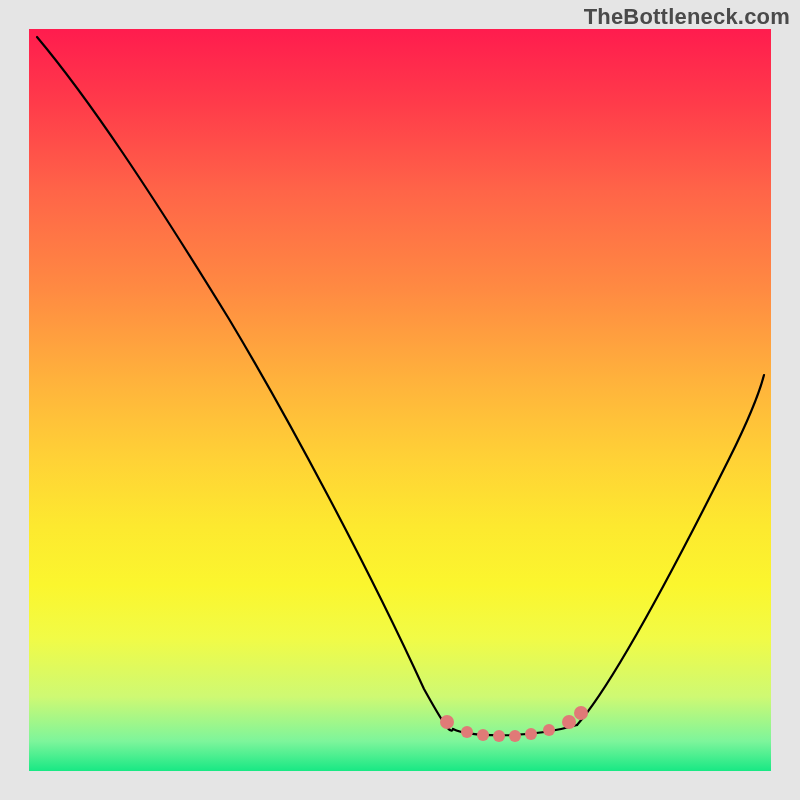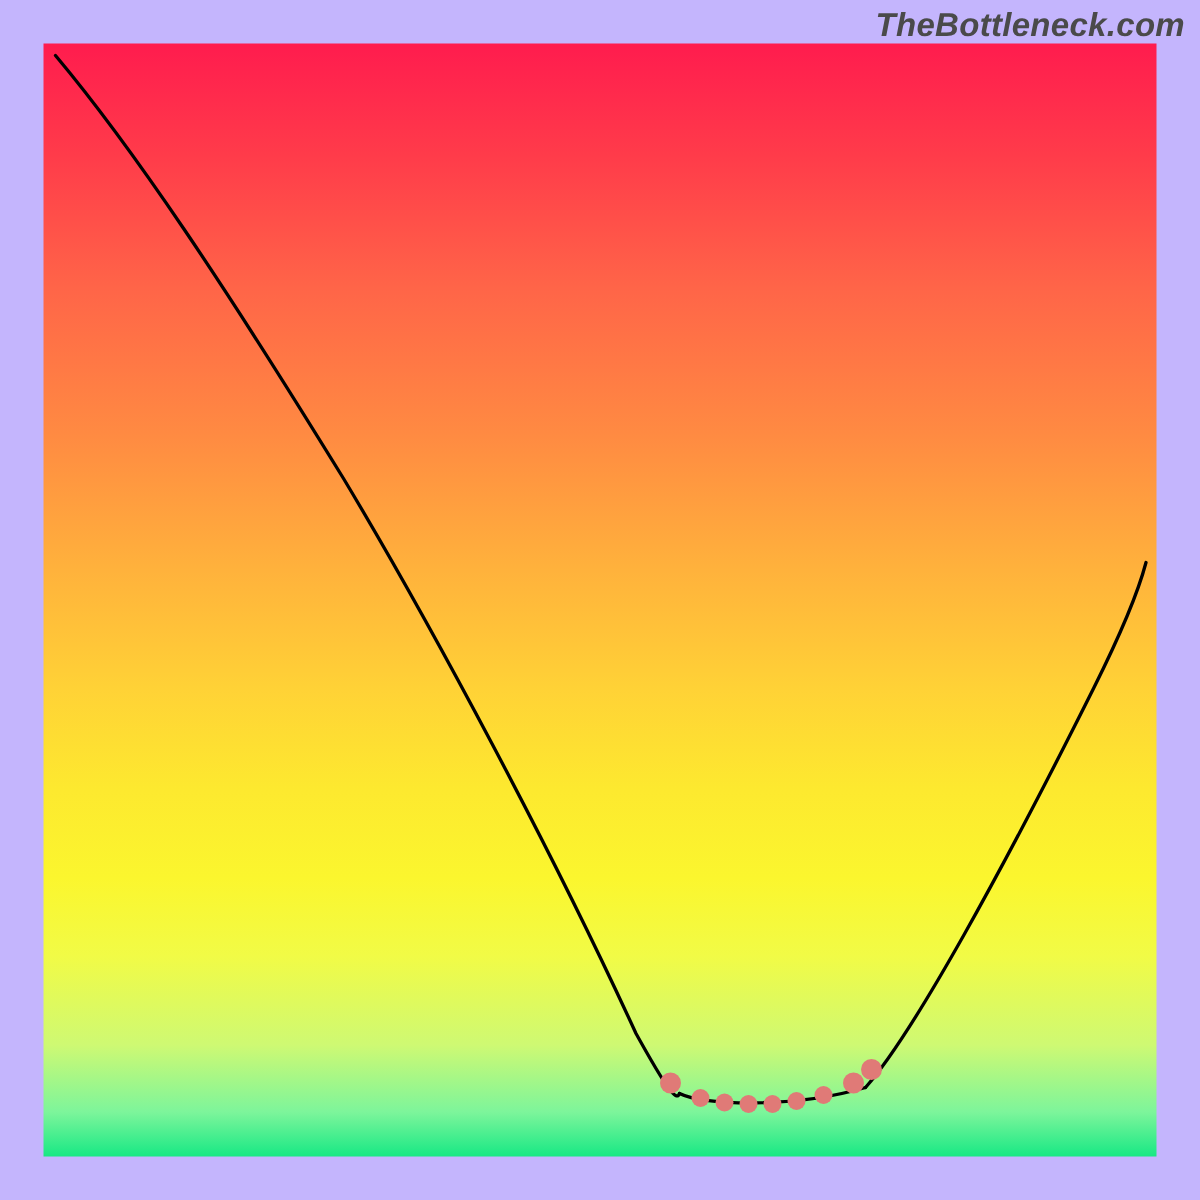--- a/index.html
+++ b/index.html
@@ -8,22 +8,21 @@
     width: 800px;
     height: 800px;
     background: #000;
     overflow: hidden;
     font-family: Arial, Helvetica, sans-serif;
   }
   .stage {
     position: relative;
     width: 800px;
     height: 800px;
-    background: #c4b5fd;
-    font-style: italic;
+    background: #e5e5e5;
   }
   .plot {
     position: absolute;
     left: 29px;
     top: 29px;
     width: 742px;
     height: 742px;
     background: linear-gradient(
       to bottom,
       #ff1c4e 0%,

